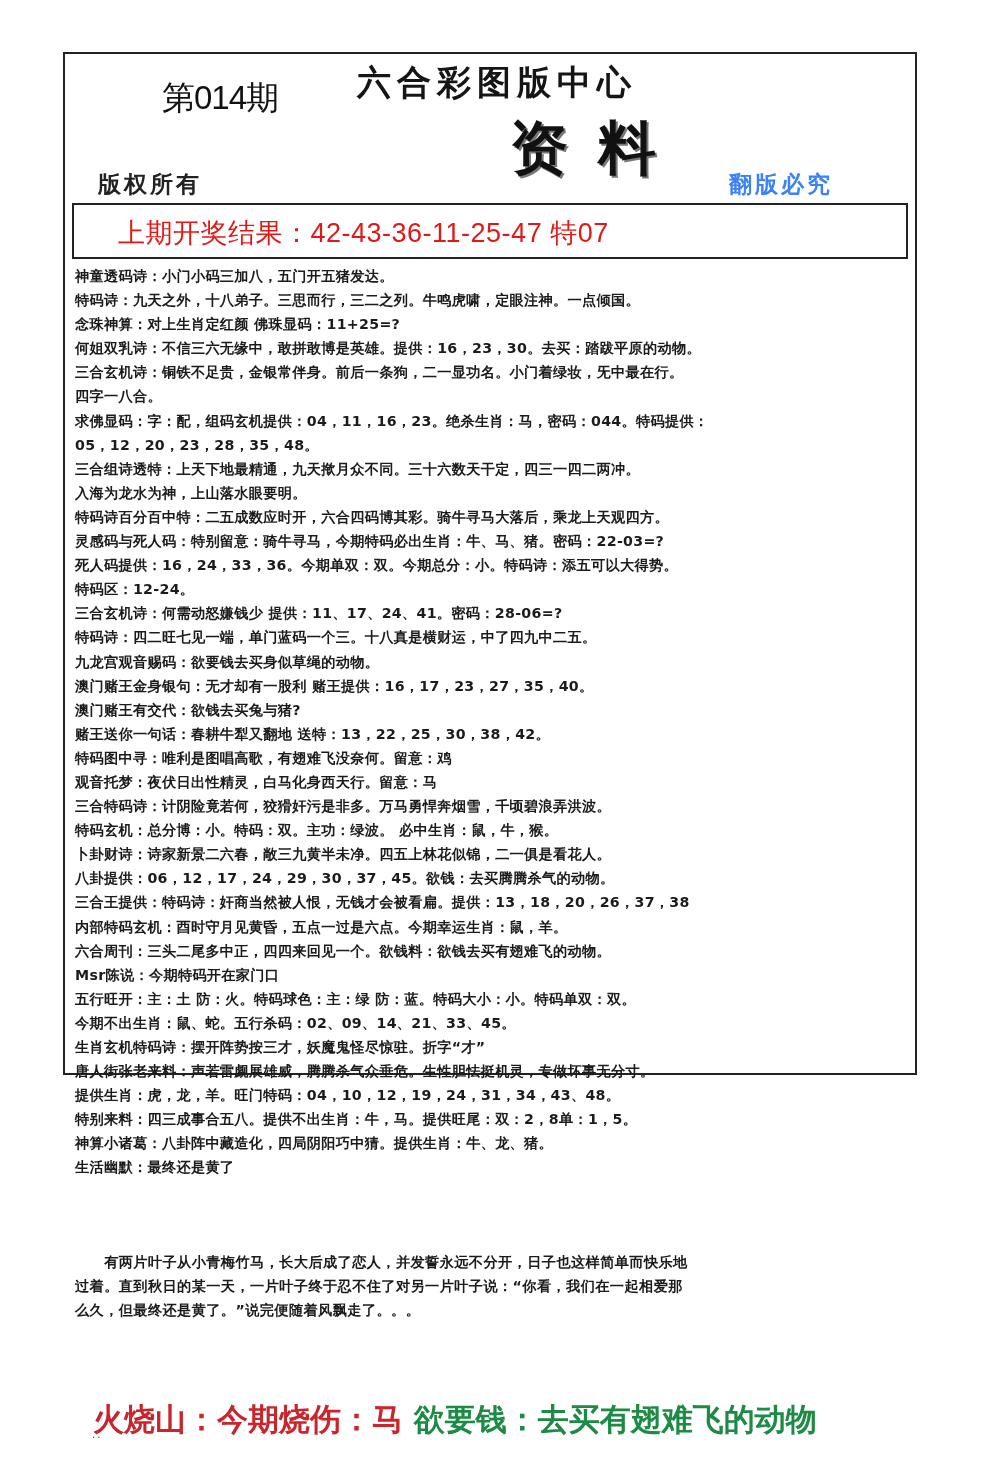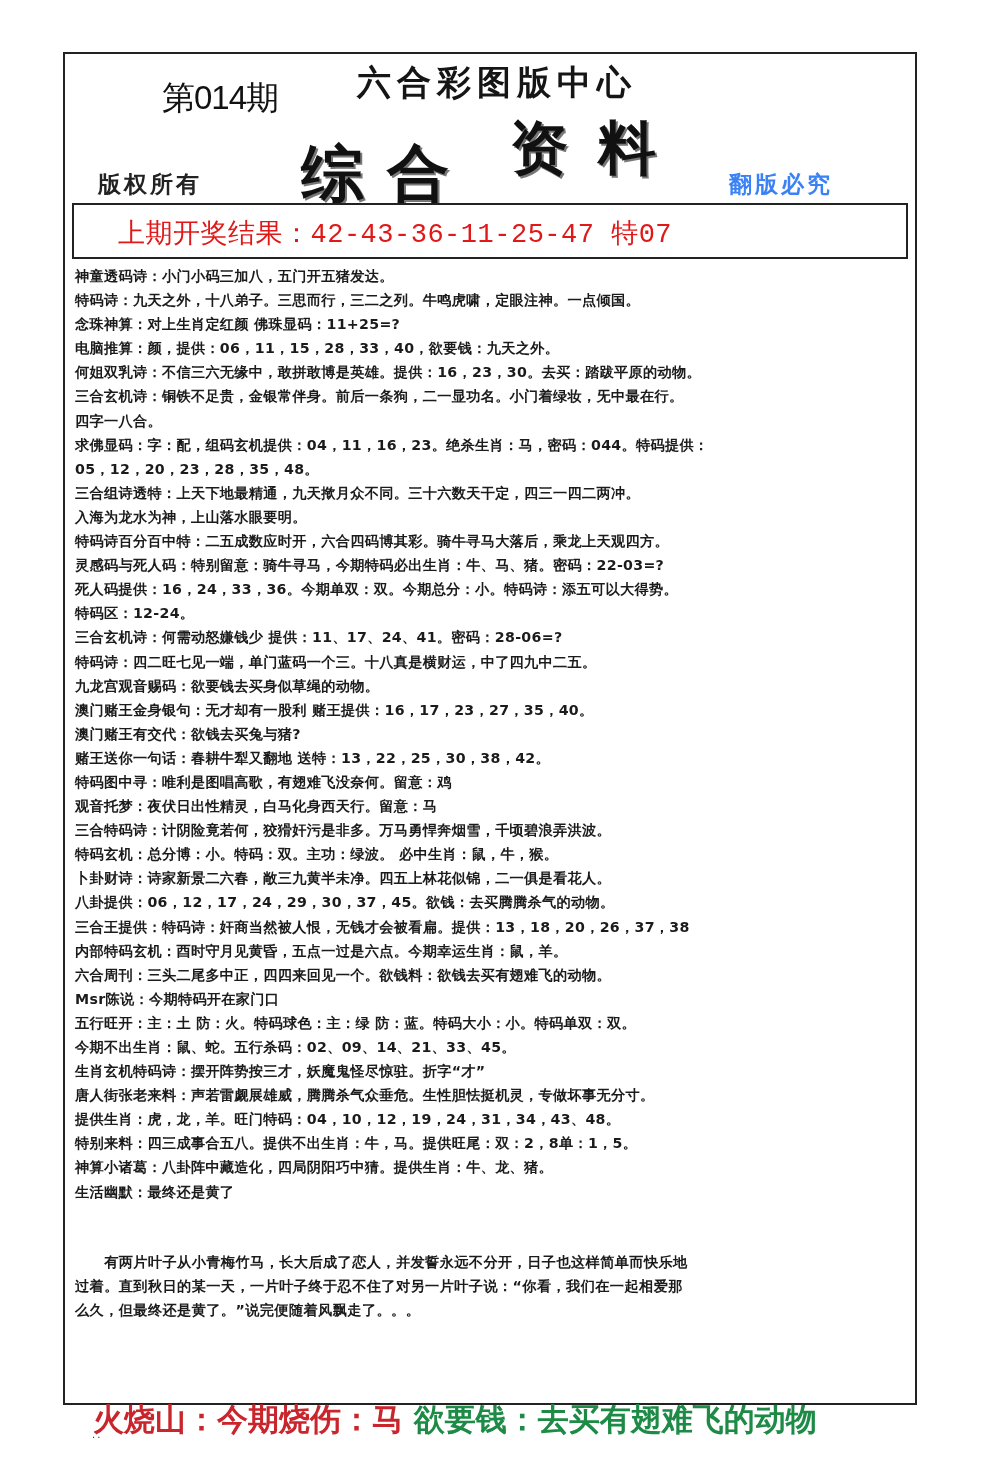--- a/index.html
+++ b/index.html
@@ -1,20 +1,20 @@
 <!DOCTYPE html>
 <html><head>
 <meta charset="utf-8">
 <style>
   * { box-sizing: border-box; margin: 0; padding: 0; }
   html, body { width: 984px; height: 1457px; background: #ffffff; overflow: hidden; }
   body { position: relative; font-family: "DejaVu Sans", sans-serif; color: #1a1a1a; }
 
   .sheet {
-    position: absolute; left: 63px; top: 52px; width: 854px; height: 1353px;
+    position: absolute; left: 63px; top: 52px; width: 854px; height: 1023px;
     border: 2px solid #222; background: #fff;
   }
 
   
   .issue { position: absolute; left: 97px; top: 22px; font-family: "Liberation Sans", sans-serif;
            font-size: 33px; color: #111; letter-spacing: -1px; }
   .center-title { position: absolute; left: 292px; top: 6px; font-family: "DejaVu Serif", serif;
            font-size: 34px; font-weight: bold; letter-spacing: 6px; color: #151515; }
   .big-title-a { position: absolute; left: 236px; top: 78px; font-family: "DejaVu Serif", serif;
            font-size: 62px; font-weight: bold; letter-spacing: 24px; color: #111;
@@ -24,21 +24,21 @@
            text-shadow: 2px 2px 0 #777; }
   .copyright-left { position: absolute; left: 33px; top: 115px; font-family: "DejaVu Serif", serif;
            font-size: 23px; font-weight: bold; letter-spacing: 3px; color: #222; }
   .copyright-right { position: absolute; left: 664px; top: 115px; font-family: "DejaVu Serif", serif;
            font-size: 23px; font-weight: bold; letter-spacing: 3px; color: #3b82f6; }
 
   .results-box {
     position: absolute; left: 7px; top: 149px; width: 836px; height: 56px;
     border: 2.5px solid #222; background: #fff;
   }
-  .results-text { position: absolute; left: 44px; top: 10px; font-family: Liberation Mono, monospace;
+  .results-text { position: absolute; left: 44px; top: 10px; font-family: Liberation Sans, sans-serif;
            font-size: 27px; color: #e01818; white-space: nowrap; letter-spacing: 0.5px; }
 
   
   .lines { position: absolute; left: 10px; top: 210px; width: 836px; }
   .line { font-family: "DejaVu Sans", sans-serif; font-size: 14.2px; height: 24.1px; line-height: 24.1px;
           white-space: nowrap; color: #1b1b1b; font-weight: bold; letter-spacing: 0.3px; }
 
   .story { position: absolute; left: 10px; top: 1196px; width: 836px; }
   .story p { font-family: "DejaVu Sans", sans-serif; font-size: 14.2px; line-height: 24px;
              height: 24px; white-space: nowrap; color: #1b1b1b; font-weight: bold; letter-spacing: 0.4px; }
@@ -49,34 +49,32 @@
   .footer .green { color: #1d8a45; }
 
   .dots { position: absolute; left: 92px; top: 1429px; font-size: 10px; color: #333; letter-spacing: 2px; }
 </style>
 </head>
 <body>
 
 <div class="sheet">
   <div class="issue">第014期</div>
   <div class="center-title">六合彩图版中心</div>
-  <div class="big-title-a">综合</div>
   <div class="big-title-b">资料</div>
   <div class="copyright-left">版权所有</div>
   <div class="copyright-right">翻版必究</div>
 
   <div class="results-box">
     <div class="results-text"><span>上期开奖结果：</span><span>42-43-36-11-25-47</span> <span>特07</span></div>
   </div>
 
   <div class="lines" id="lines">
       <div class="line">神童透码诗：小门小码三加八，五门开五猪发达。</div>
       <div class="line">特码诗：九天之外，十八弟子。三思而行，三二之列。牛鸣虎啸，定眼注神。一点倾国。</div>
       <div class="line">念珠神算：对上生肖定红颜  佛珠显码：11+25=?</div>
-      <div class="line">电脑推算：颜，提供：06，11，15，28，33，40，欲要钱：九天之外。</div>
       <div class="line">何姐双乳诗：不信三六无缘中，敢拼敢博是英雄。提供：16，23，30。去买：踏跋平原的动物。</div>
       <div class="line">三合玄机诗：铜铁不足贵，金银常伴身。前后一条狗，二一显功名。小门着绿妆，旡中最在行。</div>
       <div class="line">四字一八合。</div>
       <div class="line">求佛显码：字：配，组码玄机提供：04，11，16，23。绝杀生肖：马，密码：044。特码提供：</div>
       <div class="line">05，12，20，23，28，35，48。</div>
       <div class="line">三合组诗透特：上天下地最精通，九天揿月众不同。三十六数天干定，四三一四二两冲。</div>
       <div class="line">入海为龙水为神，上山落水眼要明。</div>
       <div class="line">特码诗百分百中特：二五成数应时开，六合四码博其彩。骑牛寻马大落后，乘龙上天观四方。</div>
       <div class="line">灵感码与死人码：特别留意：骑牛寻马，今期特码必出生肖：牛、马、猪。密码：22-03=?</div>
       <div class="line">死人码提供：16，24，33，36。今期单双：双。今期总分：小。特码诗：添五可以大得势。</div>

